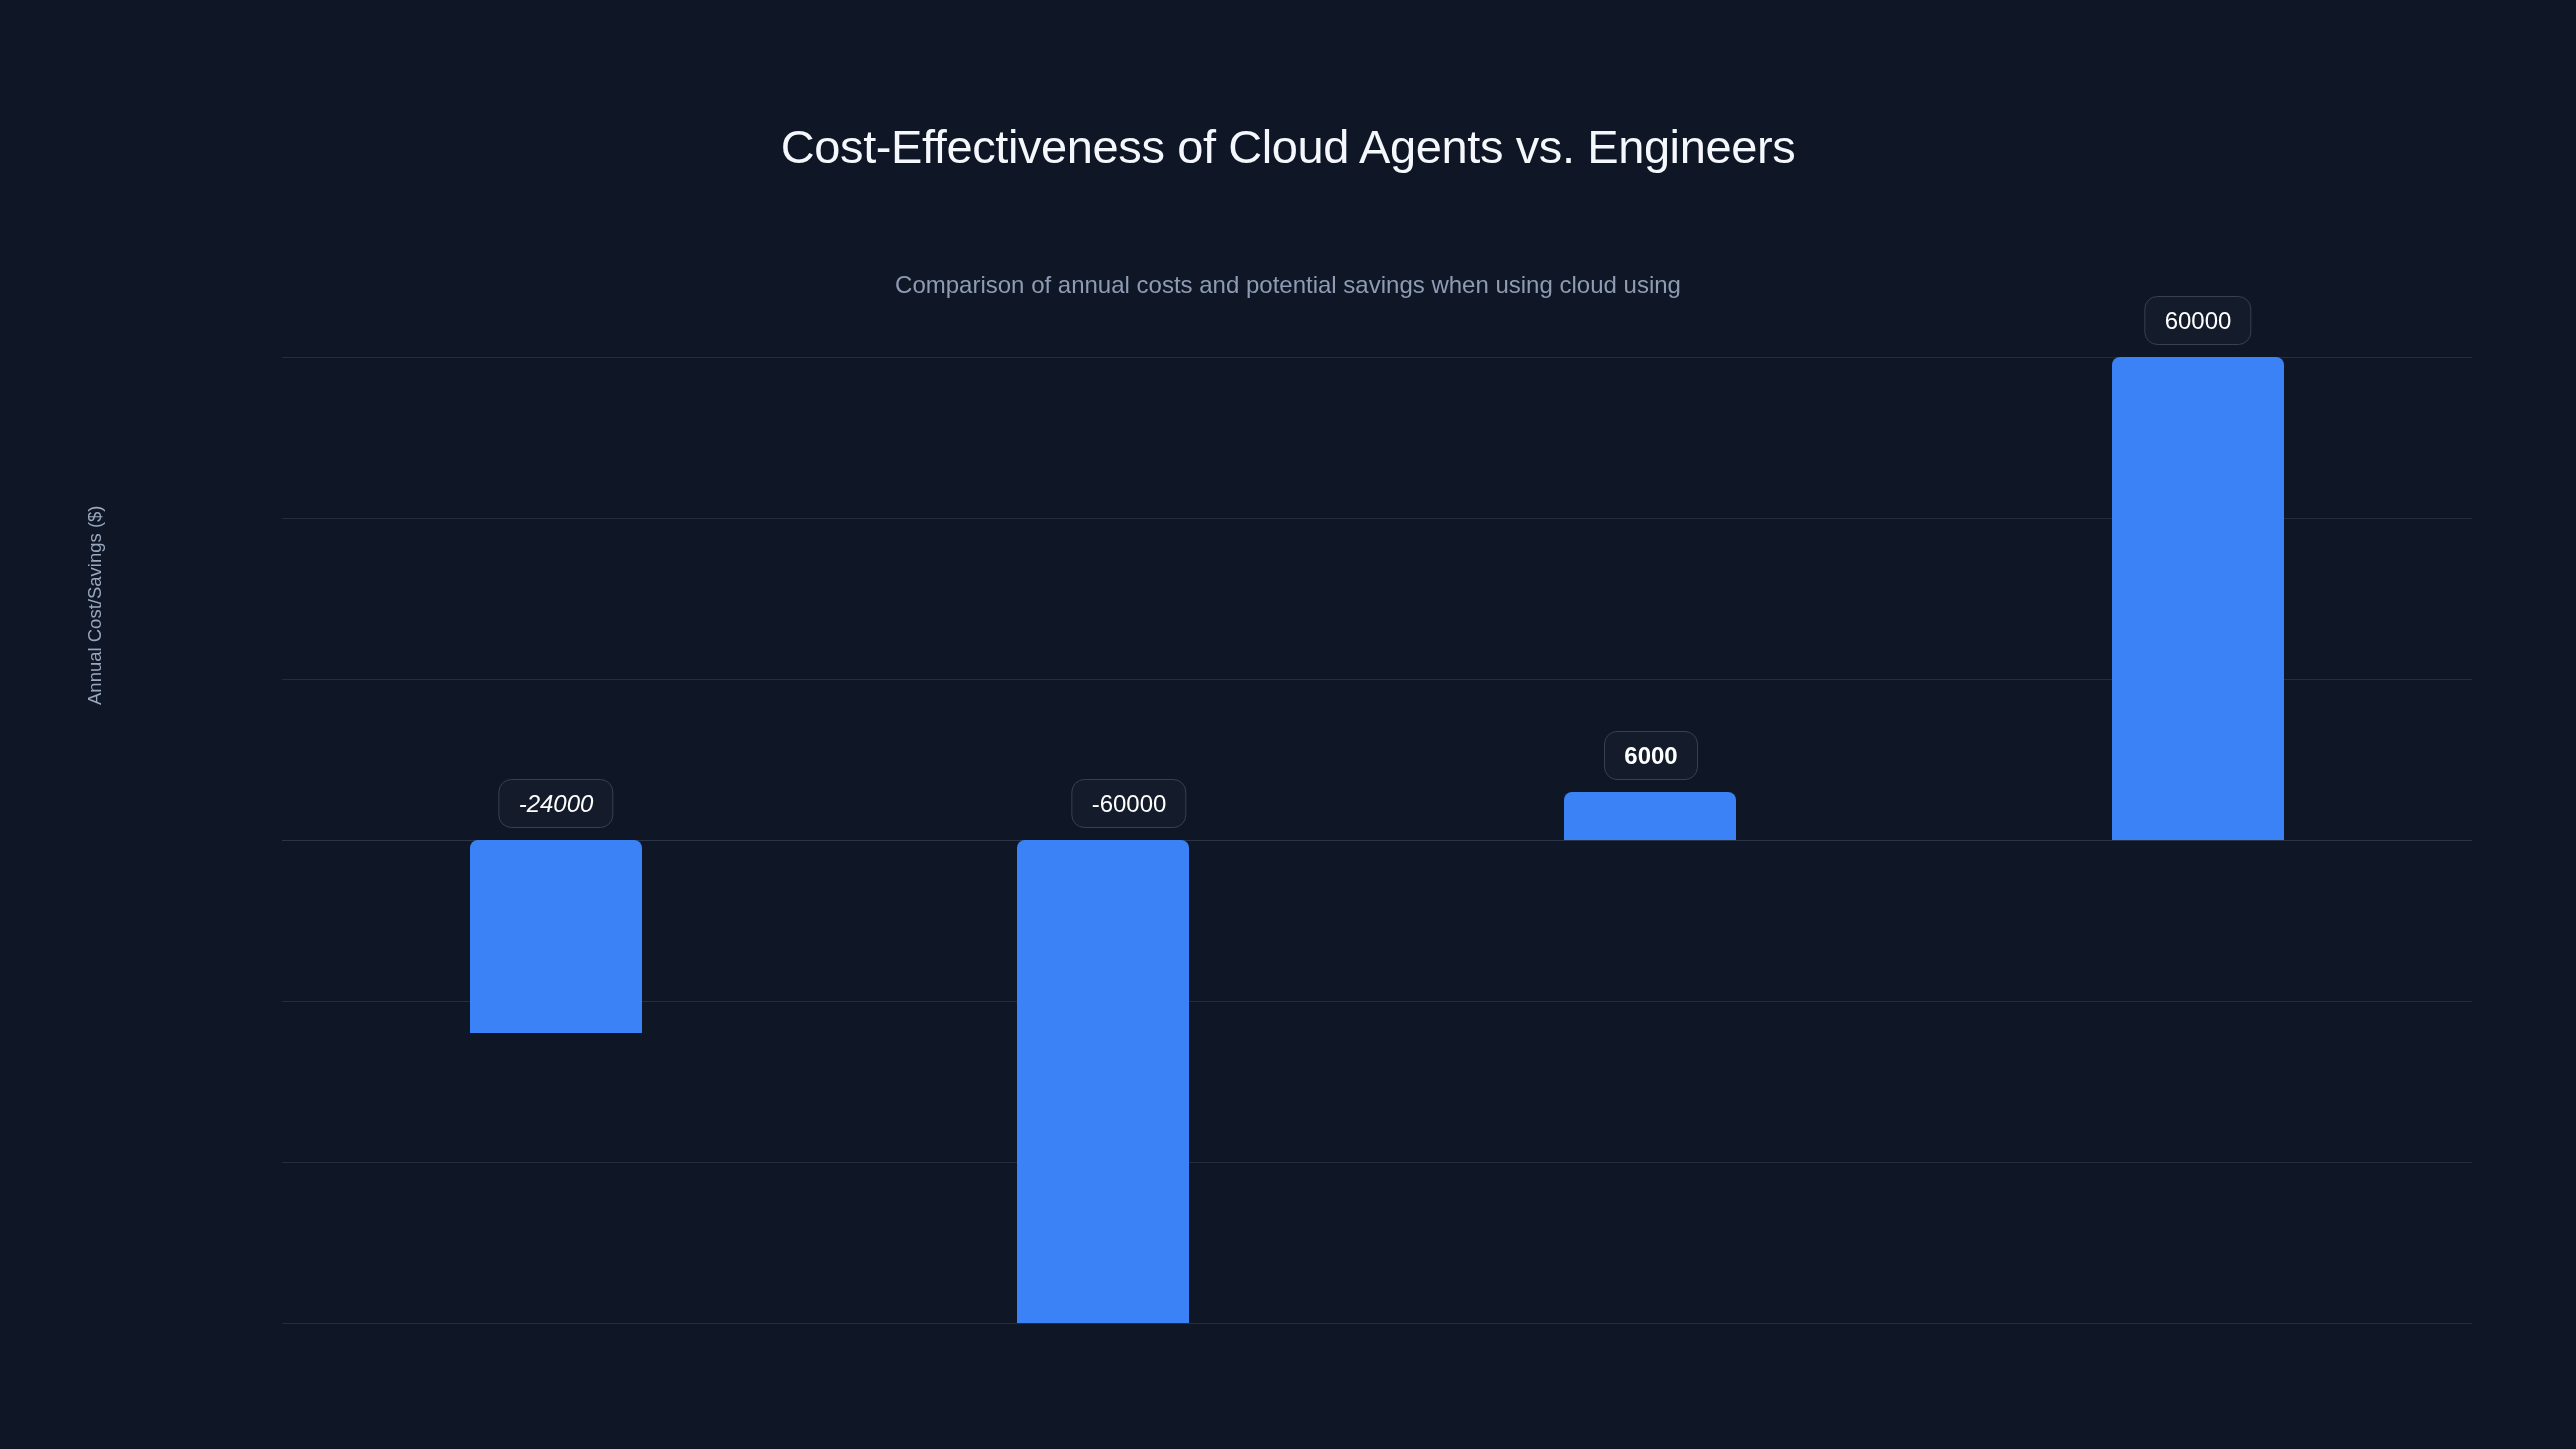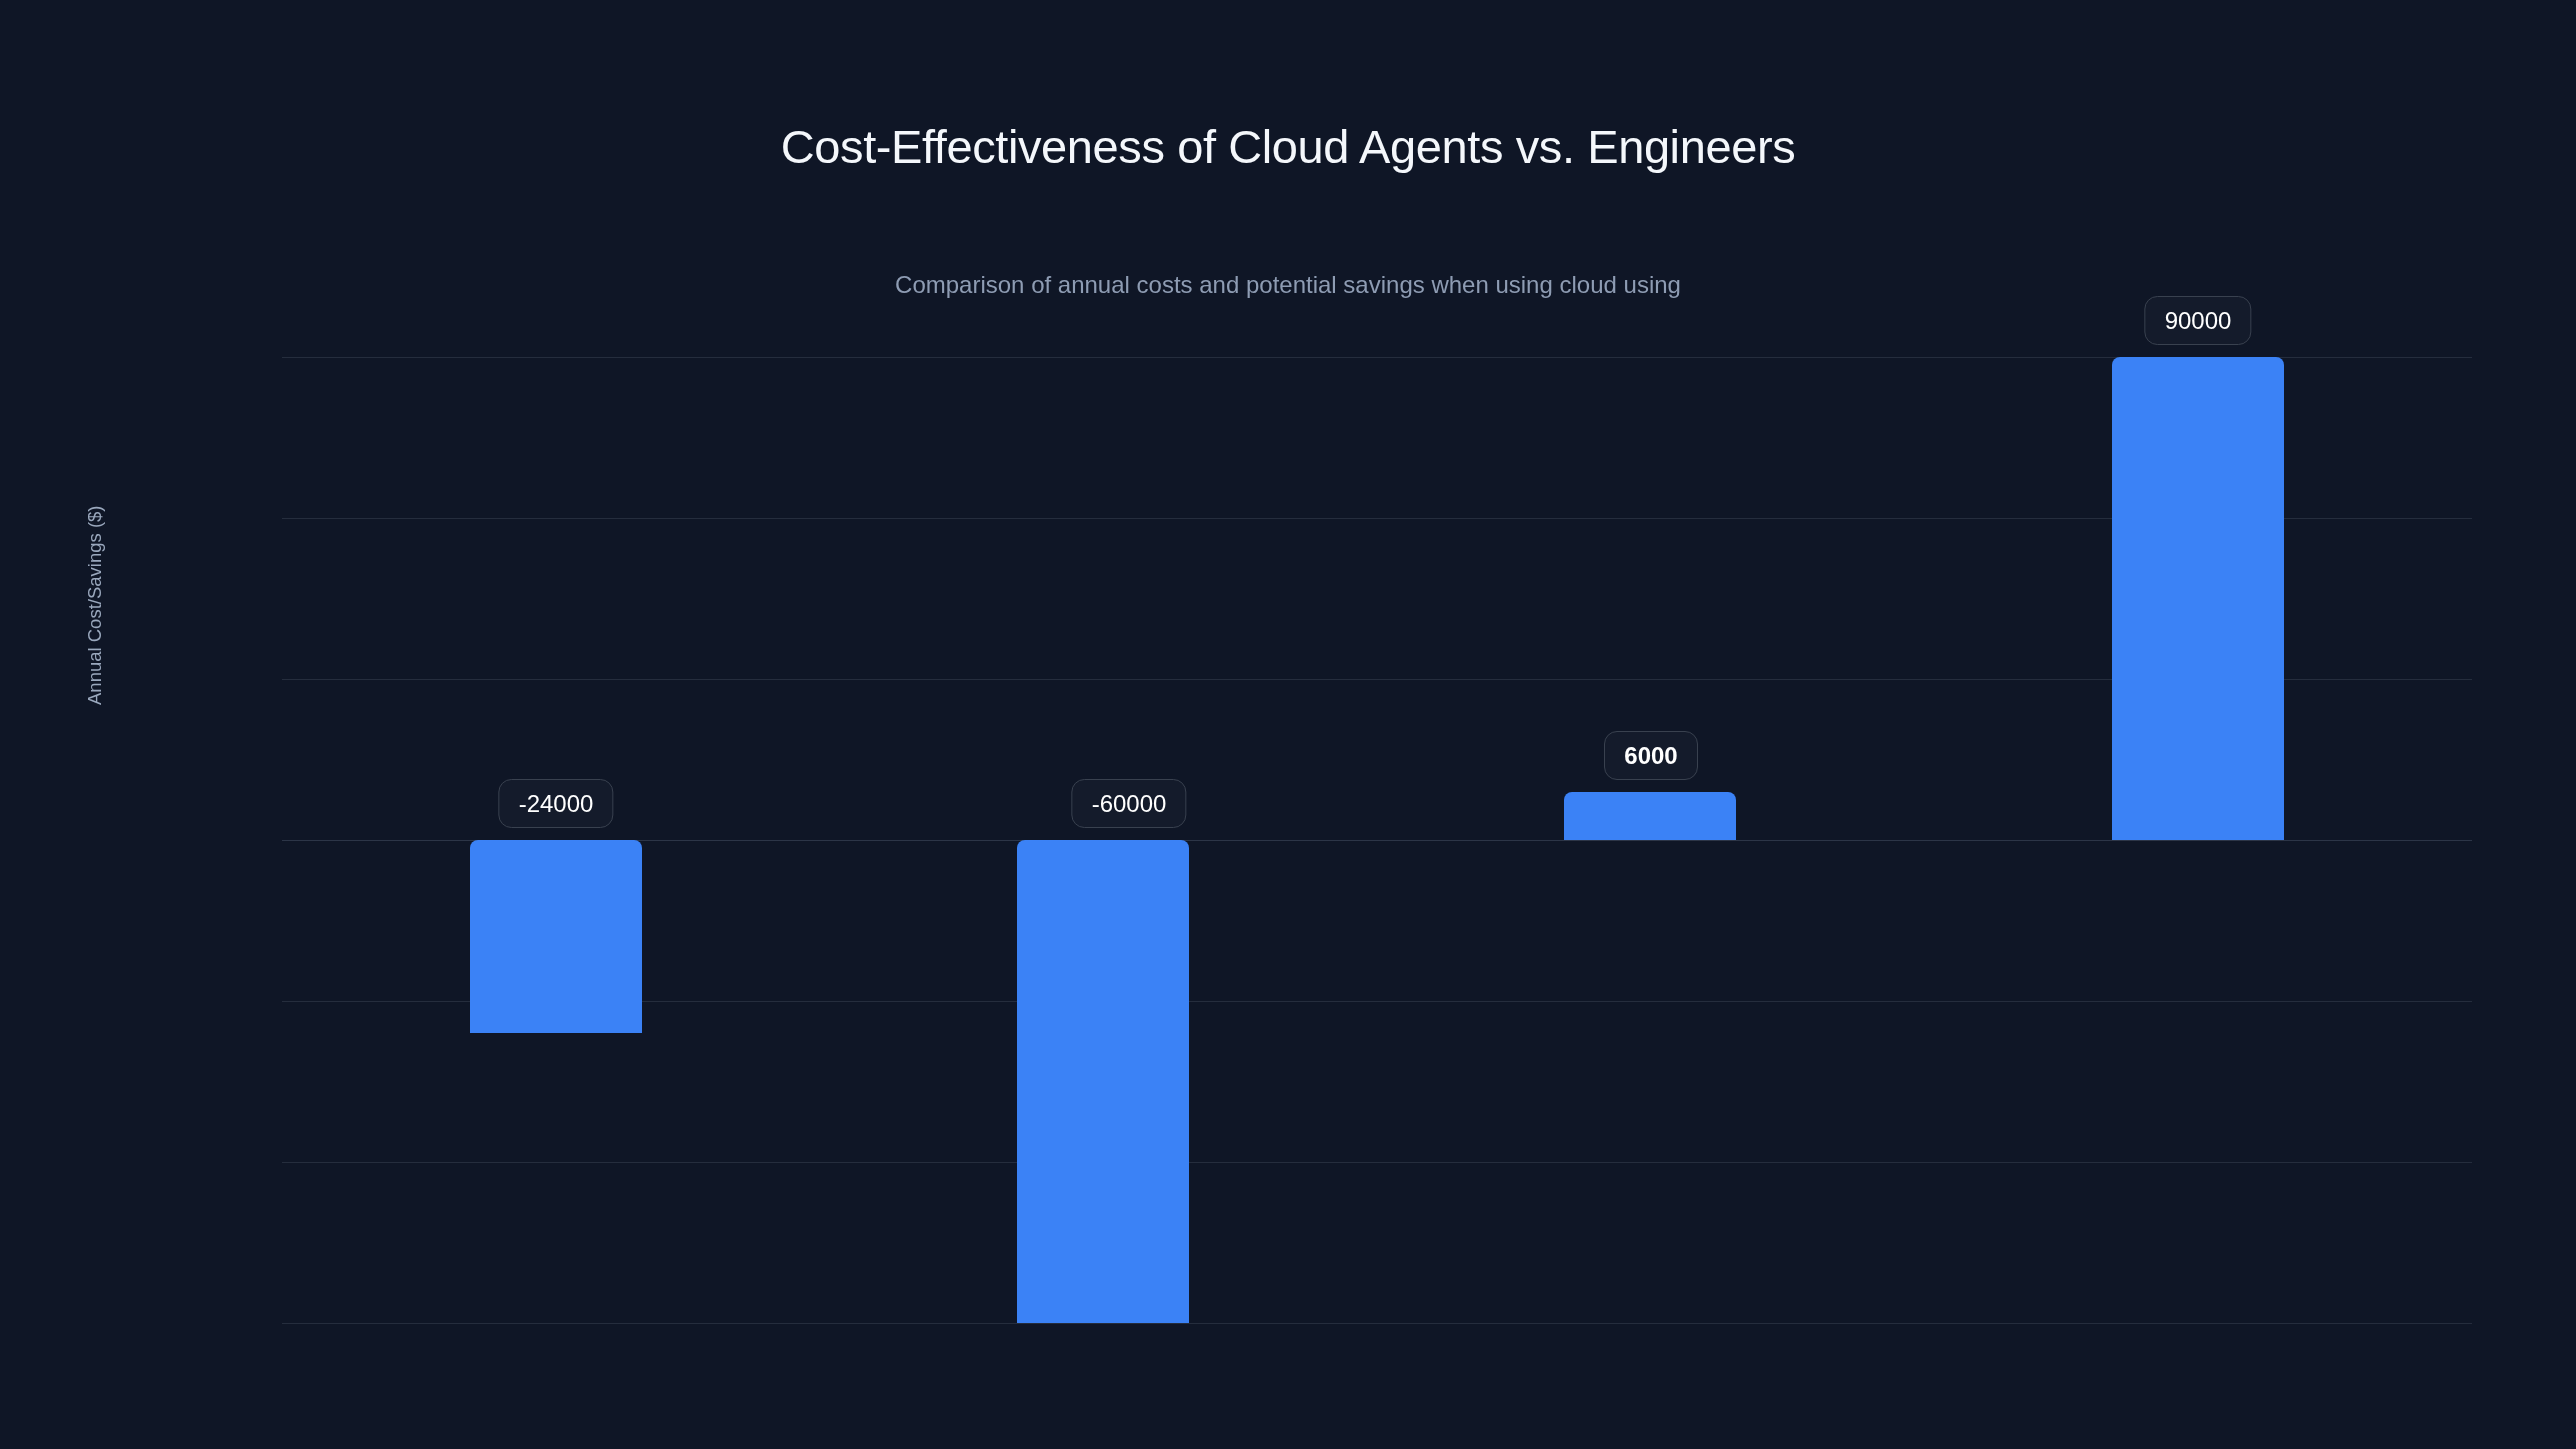--- a/index.html
+++ b/index.html
@@ -109,22 +109,22 @@
         <div class="gridline" style="top: 966px;"></div>
       </div>
     <div id="yticks-layer"></div>
     <div id="bars-layer">
         <div class="bar negative" style="left: 188px; top: 483px; width: 172px; height: 193px; background: rgb(59, 130, 246);"></div>
         <div class="bar negative" style="left: 735px; top: 483px; width: 172px; height: 483px; background: rgb(59, 130, 246);"></div>
         <div class="bar positive" style="left: 1282px; top: 435px; width: 172px; height: 48px; background: rgb(59, 130, 246);"></div>
         <div class="bar positive" style="left: 1830px; top: 0px; width: 172px; height: 483px; background: rgb(59, 130, 246);"></div>
       </div>
     <div id="chips-layer">
-        <div class="value-chip" style="left: 274px; top: 422px;">-24000</div>
+        <div class="value-chip" style="left: 274px; top: 422px; font-style: italic;">-24000</div>
         <div class="value-chip" style="left: 847px; top: 422px;">-60000</div>
         <div class="value-chip" style="left: 1369px; top: 374px; font-weight: bold;">6000</div>
-        <div class="value-chip" style="left: 1916px; top: -61px;">90000</div>
+        <div class="value-chip" style="left: 1916px; top: -61px;">60000</div>
       </div>
     <div id="xticks-layer"></div>
   </div>
 
 </div>
 
 
 </body></html>

